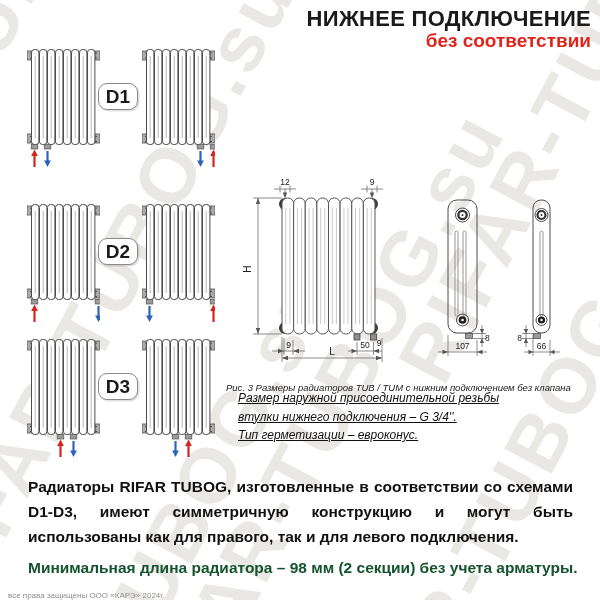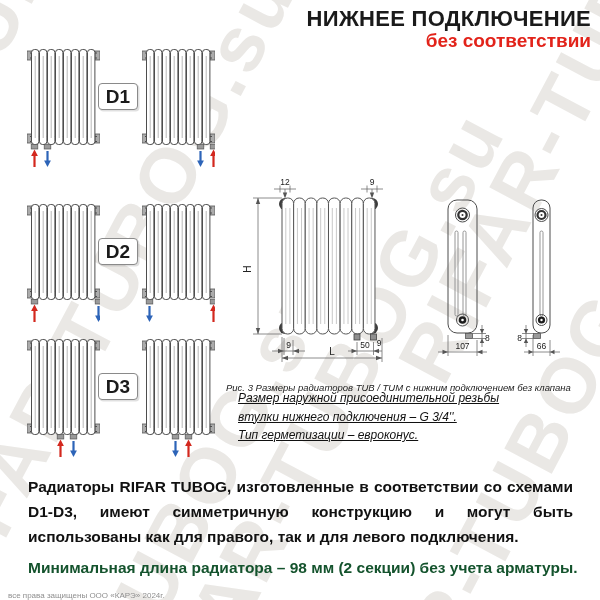--- a/index.html
+++ b/index.html
@@ -10,21 +10,21 @@
       transform-origin:0 50%;transform:rotate(-62deg);user-select:none;z-index:0;}
   .content{position:absolute;inset:0;z-index:1;}
   
   .title{position:absolute;top:6px;right:9px;font-size:22px;font-weight:700;letter-spacing:.3px;}
   .subtitle{position:absolute;top:30px;right:9px;font-size:19px;font-weight:800;}
   
   .scheme-row{position:absolute;left:27px;width:190px;height:125px;}
   .rad{position:absolute;top:0;}
   .rad.right{left:115px;}
   .dlabel{position:absolute;left:71px;top:36px;width:38px;height:25px;border:1.4px solid #8a8a8a;
-          border-radius:4px;background:#fff;box-shadow:1.5px 1.5px 0 rgba(0,0,0,.12);
+          border-radius:9px;background:#fff;box-shadow:1.5px 1.5px 0 rgba(0,0,0,.12);
           display:flex;align-items:center;justify-content:center;font-size:19px;font-weight:800;}
   
   .tech{position:absolute;left:238px;top:174px;}
   .tech .ln{stroke:#4d4d4d;stroke-width:1;fill:none;}
   .tech .dim{stroke:#666;stroke-width:.75;fill:none;}
   .tech .dimhead{fill:#555;stroke:none;}
   .tech text{font-family:"Liberation Sans",sans-serif;font-size:8.5px;fill:#222;}
   .tech text.axis{font-size:10px;}
   .caption{position:absolute;left:226px;top:366px;width:345px;font-size:9.5px;font-style:italic;color:#222;margin-top:16px;}
   .note{position:absolute;left:238px;top:389px;width:310px;font-size:12px;font-style:italic;

